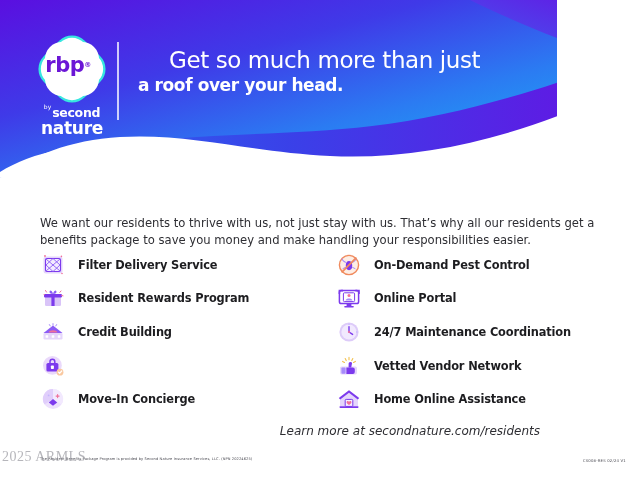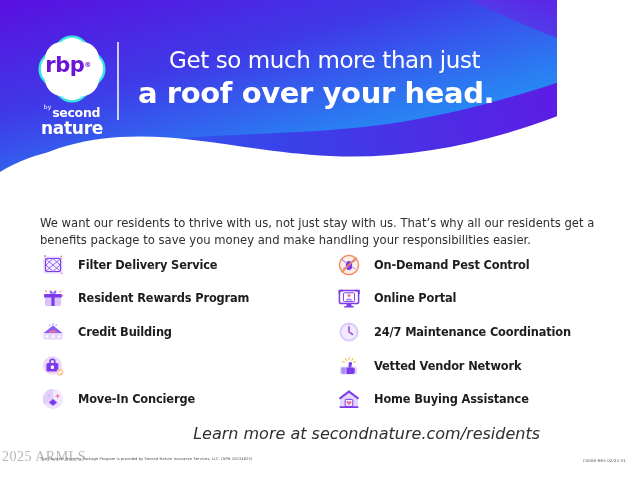--- a/index.html
+++ b/index.html
@@ -55,21 +55,21 @@
 
   .headline{position:absolute;left:138px;top:46px;width:470px;color:#fff;}
   .headline .l1{
     font-family:"DejaVu Sans",sans-serif;
     font-size:23px;font-weight:400;letter-spacing:-0.4px;line-height:1.26;
     display:block;
     margin-left:31px;
   }
   .headline .l2{
     font-family:"DejaVu Sans",sans-serif;
-    font-size:29px;font-weight:700;letter-spacing:-0.4px;line-height:1.26;
+    font-size:17px;font-weight:700;letter-spacing:-0.4px;line-height:1.26;
     display:block;
   }
 
   
   .intro{
     position:absolute;left:40px;top:203px;width:560px;
     color:#2e2e33;font-size:11.6px;line-height:1.48;
     font-family:"DejaVu Sans",sans-serif;
   }
 
@@ -83,21 +83,21 @@
   .item .lbl{
     font-family:"DejaVu Sans",sans-serif;
     font-size:11.4px;font-weight:700;color:#1d1d20;letter-spacing:-0.15px;
     white-space:nowrap;
   }
 
   .learn{
     position:absolute;left:0;top:0;width:562px;text-align:right;
     padding-right:22px;box-sizing:border-box;
     font-family:"DejaVu Sans",sans-serif;
-    font-style:italic;font-size:16px;color:#2e2e33;
+    font-style:italic;font-size:12px;color:#2e2e33;
   }
   .learn-pos{position:absolute;left:0;top:424px;width:640px;}
 
   
   .footnote{
     position:absolute;left:40px;top:457px;
     font-family:"DejaVu Sans",sans-serif;
     font-size:3.6px;color:#4a4a52;letter-spacing:0.1px;white-space:nowrap;
   }
   .doccode{
@@ -312,21 +312,21 @@
       <div class="item">
         <span class="ic">
           <svg width="26" height="26" viewBox="0 0 26 26">
             <path d="M13 4.2 L22 11 V20.4 H4 V11 Z" fill="#e5d6fb"></path>
             <path d="M13 4.2 L23.2 12 L21.8 13.6 L13 6.8 L4.2 13.6 L2.8 12 Z" fill="#7c3aed"></path>
             <rect x="9.2" y="13.4" width="7.6" height="7" rx="1" fill="#f7f0ff" stroke="#7c3aed" stroke-width="1"></rect>
             <path d="M13 19 c-2.2 -1.6 -2.9 -2.7 -2.2 -3.6 c.6 -.8 1.7 -.5 2.2 .4 c.5 -.9 1.6 -1.2 2.2 -.4 c.7 .9 0 2 -2.2 3.6 Z" fill="#f0709a"></path>
             <rect x="3.4" y="20.3" width="19.2" height="1.6" rx="0.8" fill="#7c3aed"></rect>
           </svg>
         </span>
-        <span class="lbl">Home Buying Assistance</span>
+        <span class="lbl">Home Online Assistance</span>
       </div>
 
     </div>
   </div>
 
   <div class="learn-pos">
     <div class="learn">Learn more at secondnature.com/residents</div>
   </div>
 
   <div class="footnote">The Resident Benefits Package Program is provided by Second Nature Insurance Services, LLC. (NPN 20224625)</div>

